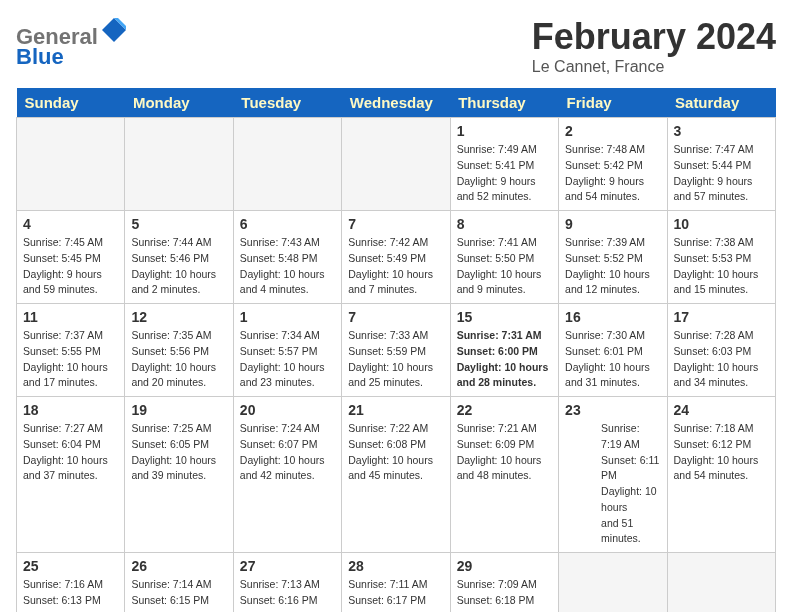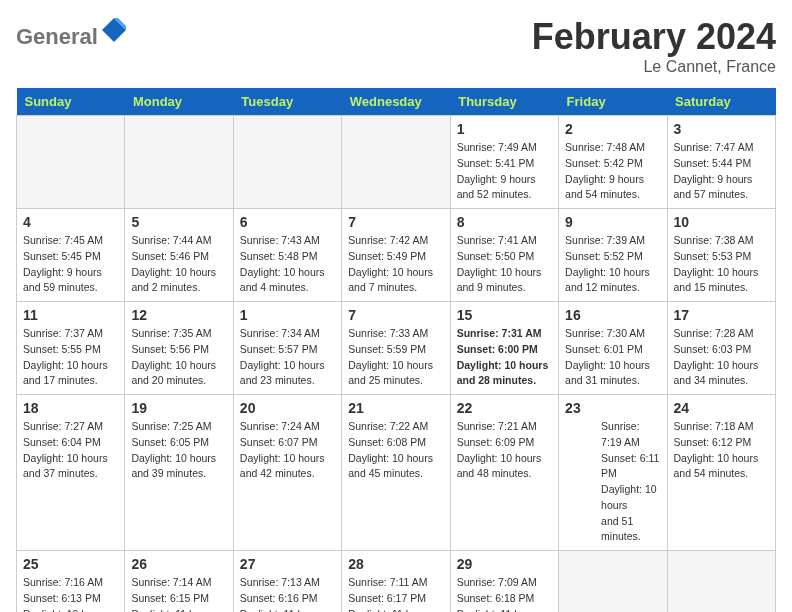--- a/index.html
+++ b/index.html
@@ -26,42 +26,42 @@
       line-height: 1.1;
     }
     .logo-general { color: #737373; }
     .logo-blue { color: #1565c0; }
     .logo-icon {
       width: 28px;
       height: 28px;
       margin-left: 2px;
     }
     .title-block {
-      text-align: right;
+      text-align: left;
     }
     .month-title {
       font-size: 36px;
       font-weight: bold;
       color: #333;
     }
     .location {
       font-size: 16px;
       color: #555;
     }
     table {
       width: 100%;
       border-collapse: collapse;
       table-layout: fixed;
     }
     th {
       background-color: #1565c0;
-      color: #bef264;
+      color: #fef9c3;
       text-align: left;
       padding: 6px 8px;
-      font-size: 13px;
+      font-size: 15px;
       font-weight: bold;
     }
     td {
       border: 1px solid #ccc;
       vertical-align: top;
       padding: 5px 6px;
       height: 80px;
       font-size: 11px;
       color: #333;
       background: #fff;
@@ -85,20 +85,23 @@
 <body>
 
 <div class="header">
   <div class="logo">
     <div>
       <div class="logo-text">
         <span class="logo-general">General</span><svg class="logo-icon" viewBox="0 0 28 28">
             <polygon points="14,2 26,14 14,26 2,14" fill="#1565c0"></polygon>
             <polygon points="18,2 26,10 26,14 14,2" fill="#42a5f5"></polygon>
           </svg>
+      </div>
+      <div class="logo-text" style="margin-top:-4px;">
+        <span class="logo-blue">Blue</span>
       </div>
     </div>
   </div>
   <div class="title-block">
     <div class="month-title">February 2024</div>
     <div class="location">Le Cannet, France</div>
   </div>
 </div>
 
 <table>

